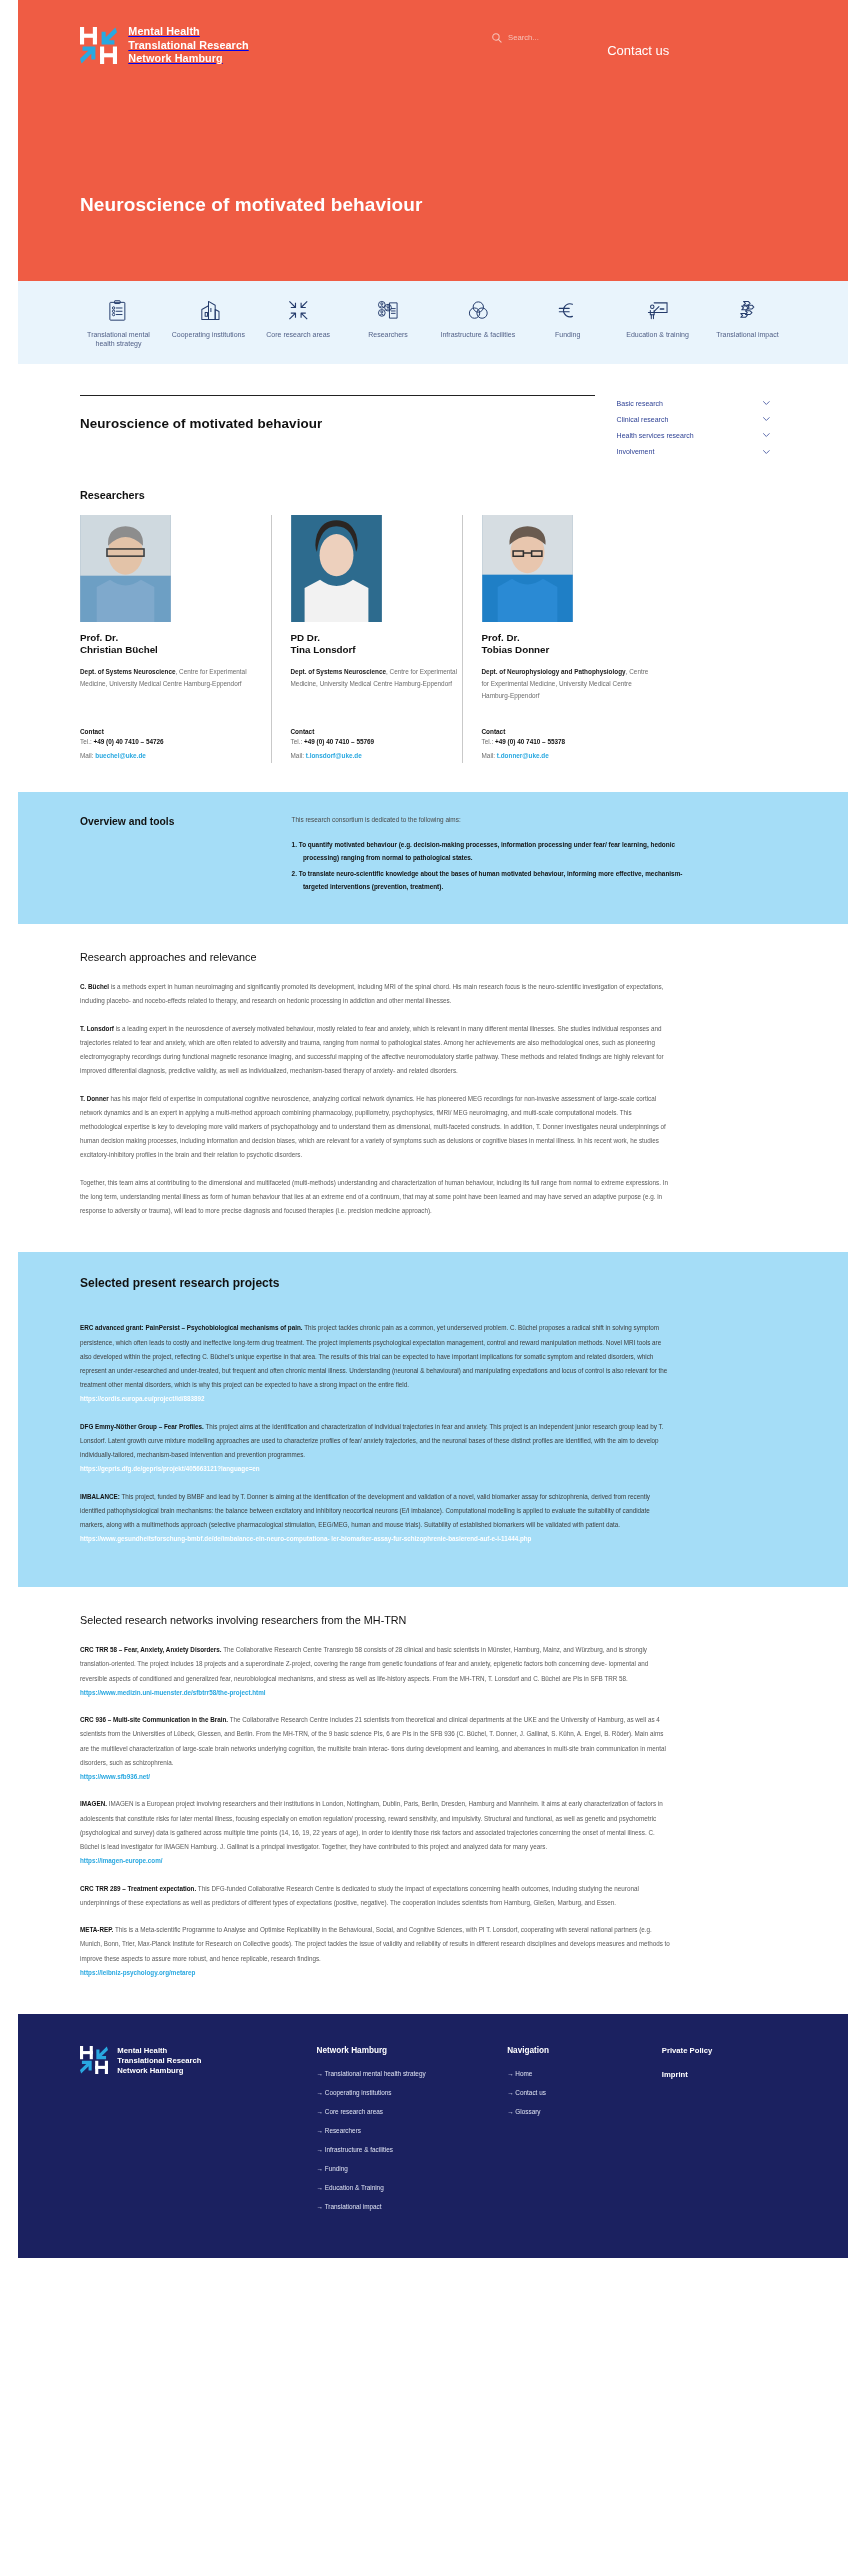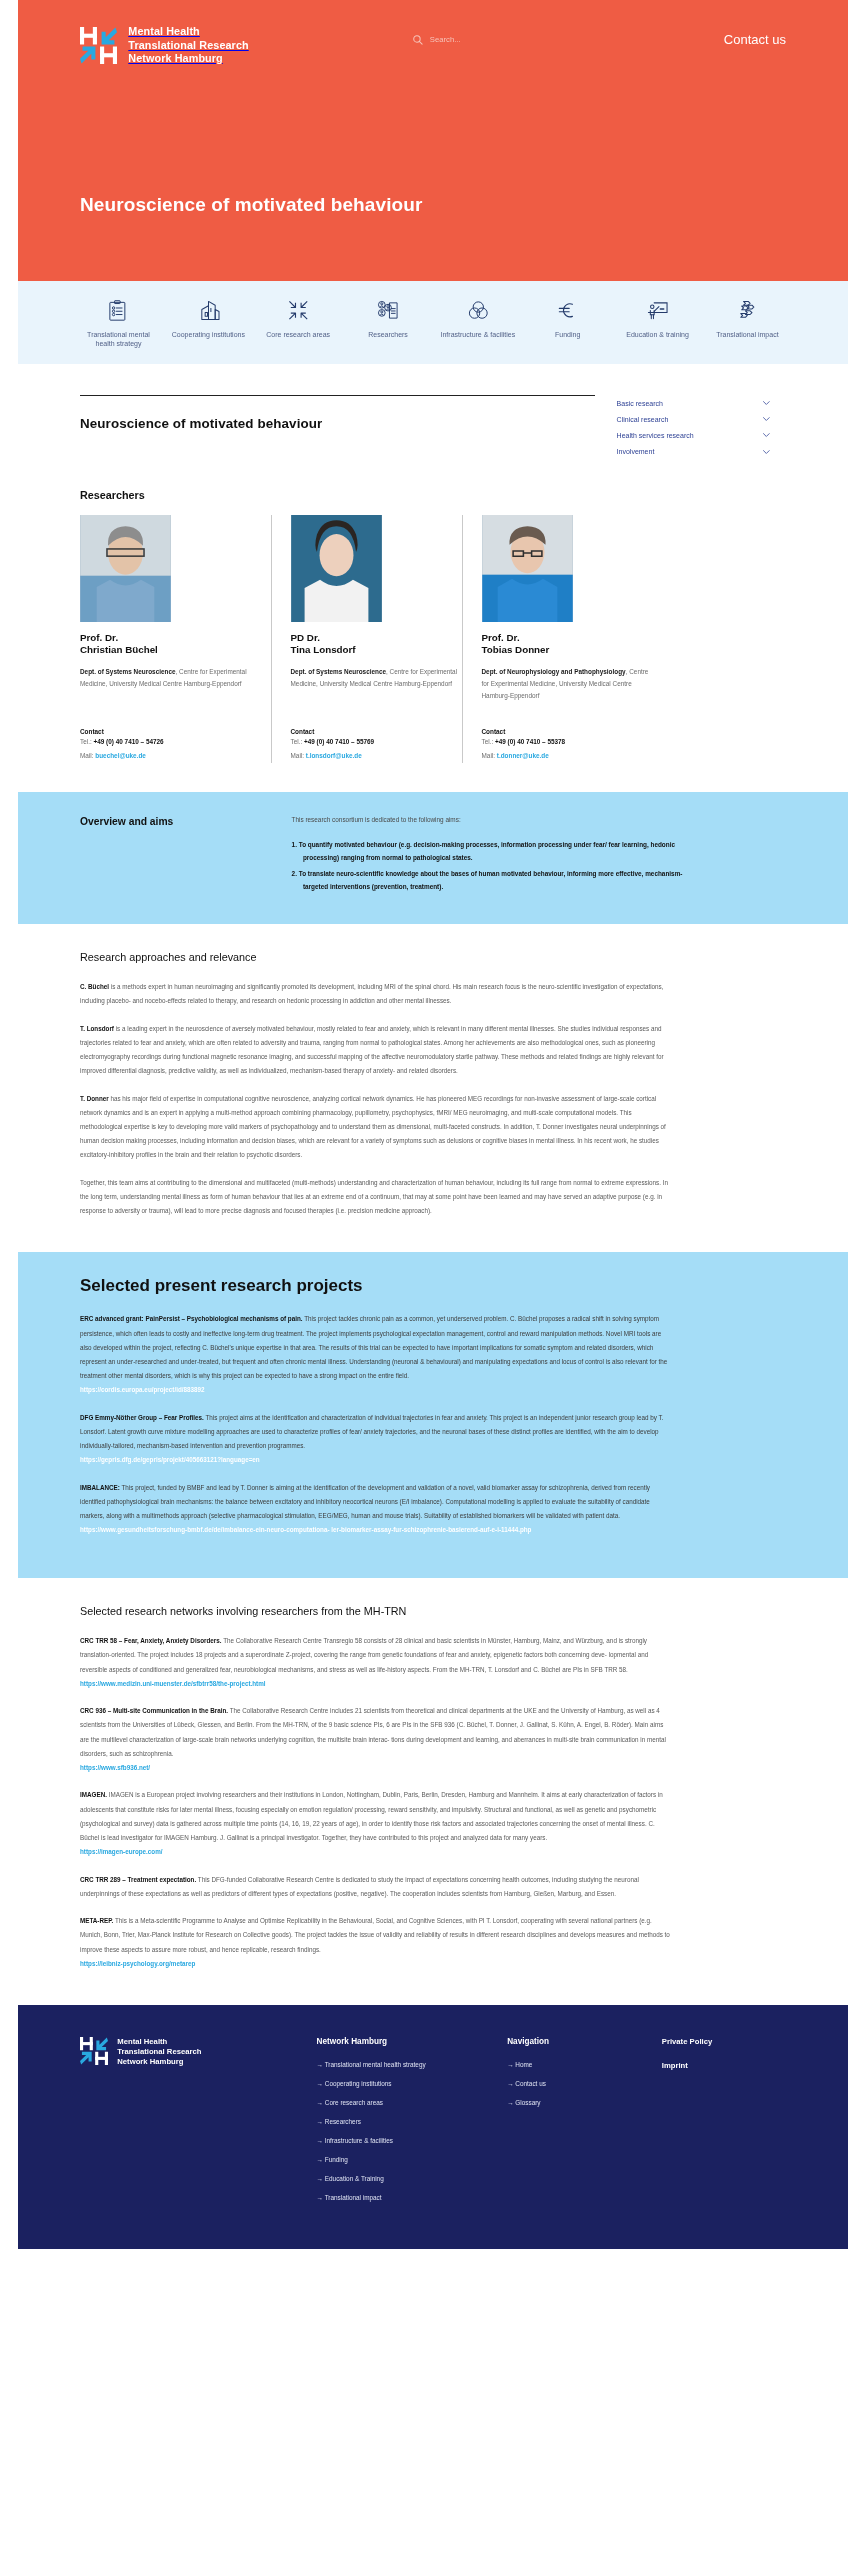--- a/index.html
+++ b/index.html
@@ -30,22 +30,23 @@
     color: #fff;
     font-size: 10.8px;
     font-weight: bold;
     line-height: 1.26;
     letter-spacing: 0.1px;
   }
   .hero-tools {
     margin-left: auto;
     display: flex;
     align-items: center;
-    gap: 16px;
+    gap: 0;
     padding-top: 7.2px;
+    flex-direction: column;
   }
   .search-box { display: flex; align-items: center; gap: 6.2px; margin-right: 185px; }
   .search-icon { width: 11.3px; height: 11.3px; display: block; }
   .search-input {
     background: transparent;
     border: none;
     outline: none;
     color: #ffd9d2;
     font-family: "Liberation Sans", sans-serif;
     font-size: 7.7px;
@@ -542,21 +543,21 @@
         </div>
         <div class="rmail">
           <span>Mail: </span><a href="#">t.donner@uke.de</a>
         </div>
       </div>
     </div>
   </div>
 
   <section class="bluepanel">
     <div class="bluepanel-inner">
-      <h3 class="bp-title">Overview and aims</h3>
+      <h3 class="bp-title">Overview and tools</h3>
       <div class="bp-body">
         <p class="bp-intro">This research consortium is dedicated to the following aims:</p>
         <ul class="bp-list">
           <li>1. To quantify motivated behaviour (e.g. decision-making processes, information processing under fear/ fear learning, hedonic processing) ranging from normal to pathological states.</li>
           <li>2. To translate neuro-scientific knowledge about the bases of human motivated behaviour, informing more effective, mechanism-targeted interventions (prevention, treatment).</li>
         </ul>
       </div>
     </div>
   </section>
 
@@ -571,21 +572,21 @@
     </p>
     <p class="para">
       <b>T. Donner</b><span> has his major field of expertise in computational cognitive neuroscience, analyzing cortical network dynamics. He has pioneered MEG recordings for non-invasive assessment of large-scale cortical network dynamics and is an expert in applying a multi-method approach combining pharmacology, pupillometry, psychophysics, fMRI/ MEG neuroimaging, and multi-scale computational models. This methodological expertise is key to developing more valid markers of psychopathology and to understand them as dimensional, multi-faceted constructs. In addition, T. Donner investigates neural underpinnings of human decision making processes, including information and decision biases, which are relevant for a variety of symptoms such as delusions or cognitive biases in mental illness. In his recent work, he studies excitatory-inhibitory profiles in the brain and their relation to psychotic disorders.</span>
     </p>
     <p class="para">
       <span>Together, this team aims at contributing to the dimensional and multifaceted (multi-methods) understanding and characterization of human behaviour, including its full range from normal to extreme expressions. In the long term, understanding mental illness as form of human behaviour that lies at an extreme end of a continuum, that may at some point have been learned and may have served an adaptive purpose (e.g. in response to adversity or trauma), will lead to more precise diagnosis and focused therapies (i.e. precision medicine approach).</span>
     </p>
   </section>
 
   <section class="bluepanel blueproj">
-    <h2 style="font-size:17px;font-weight:bold;color:#111;margin-bottom:16px;">Selected present research projects</h2>
+    <h2 style="font-size:12px;font-weight:bold;color:#111;margin-bottom:31px;">Selected present research projects</h2>
 
     <p class="para">
       <b>ERC advanced grant: PainPersist – Psychobiological mechanisms of pain.</b><span> This project tackles chronic pain as a common, yet underserved problem. C. Büchel proposes a radical shift in solving symptom persistence, which often leads to costly and ineffective long-term drug treatment. The project implements psychological expectation management, control and reward manipulation methods. Novel MRI tools are also developed within the project, reflecting C. Büchel's unique expertise in that area. The results of this trial can be expected to have important implications for somatic symptom and related disorders, which represent an under-researched and under-treated, but frequent and often chronic mental illness. Understanding (neuronal &amp; behavioural) and manipulating expectations and locus of control is also relevant for the treatment other mental disorders, which is why this project can be expected to have a strong impact on the entire field.</span><br>
       <a class="link" href="#">https://cordis.europa.eu/project/id/883892</a>
     </p>
 
     <p class="para">
       <b>DFG Emmy-Nöther Group – Fear Profiles.</b><span> This project aims at the identification and characterization of individual trajectories in fear and anxiety. This project is an independent junior research group lead by T. Lonsdorf. Latent growth curve mixture modelling approaches are used to characterize profiles of fear/ anxiety trajectories, and the neuronal bases of these distinct profiles are identified, with the aim to develop individually-tailored, mechanism-based intervention and prevention programmes.</span><br>
       <a class="link" href="#">https://gepris.dfg.de/gepris/projekt/405663121?language=en</a>
     </p>

